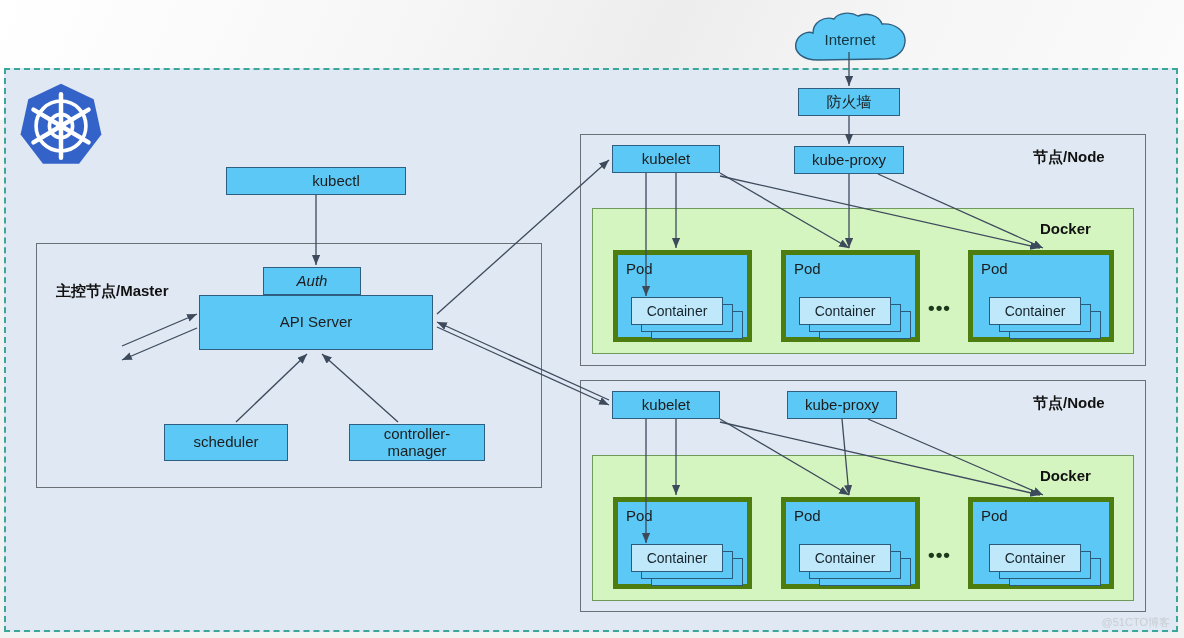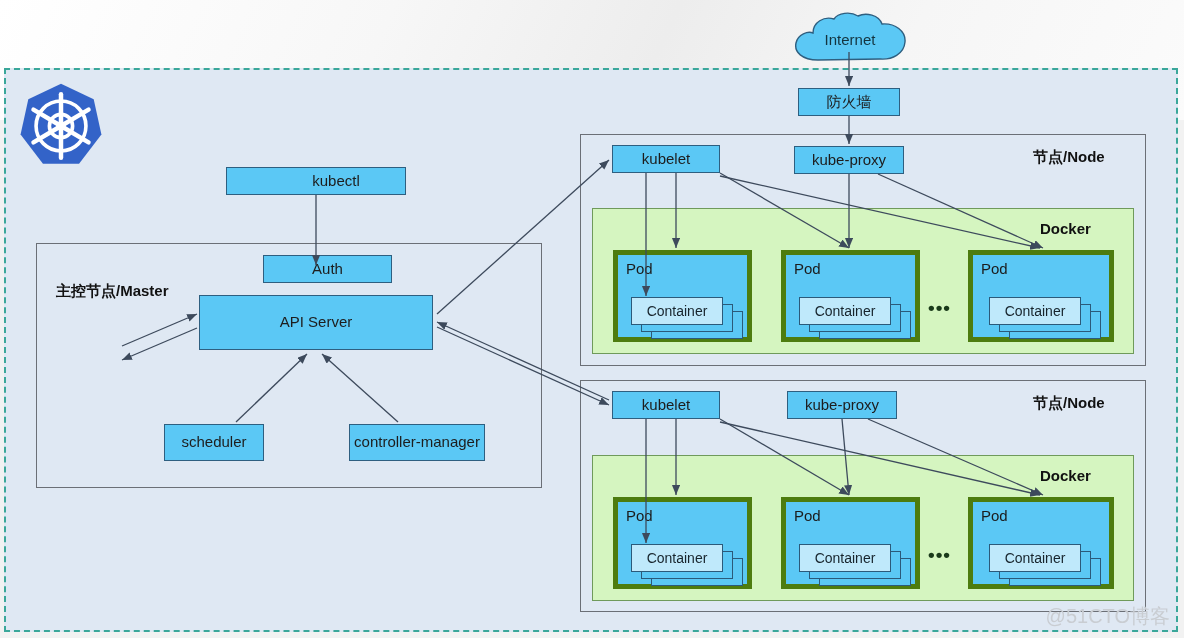--- a/index.html
+++ b/index.html
@@ -143,21 +143,21 @@
     display: flex; align-items: center; justify-content: center;
     font-size: 15px; color: #14343f;
   }
   
   #k8s-logo { position: absolute; left: 18px; top: 82px; width: 86px; height: 88px; }
   
   #wires { position: absolute; left: 0; top: 0; width: 1184px; height: 638px; pointer-events: none; }
   #watermark {
     position: absolute;
     right: 14px; bottom: 8px;
-    font-size: 20px;
+    font-size: 11px;
     color: #c9cdd2;
     white-space: nowrap;
   }
 </style>
 </head>
 <body>
 
 <div id="canvas">
 
   <div id="bg-wash"></div>
@@ -197,33 +197,33 @@
   </div>
 
   <div class="box" style="left:226px; top:167px; width:180px; height:28px;padding-left:40px;">
     <span>kubectl</span>
   </div>
 
   <div class="plainframe" style="left:36px; top:243px; width:506px; height:245px;"></div>
   <div class="grouplabel" style="left:56px; top:268px;margin-top:14px;">主控节点/Master</div>
 
 
-  <div class="box" style="left:263px; top:255px; width:129px; height:28px;">
+  <div class="box" style="left:263px; top:267px; width:98px; height:28px;font-style:italic;">
     <span>Auth</span>
   </div>
 
   <div class="box" style="left:199px; top:295px; width:234px; height:55px;">
     <span>API Server</span>
   </div>
 
-  <div class="box" style="left:164px; top:424px; width:100px; height:37px;">
+  <div class="box" style="left:164px; top:424px; width:124px; height:37px;">
     <span>scheduler</span>
   </div>
 
-  <div class="box" style="left:349px; top:424px; width:136px; height:37px; flex-direction:row;">
+  <div class="box" style="left:349px; top:424px; width:136px; height:37px; flex-direction:column;">
     <span>controller-</span>
     <span>manager</span>
   </div>
 
   <div class="plainframe" style="left:580px; top:134px; width:566px; height:232px;"></div>
   <div class="grouplabel" style="left:1033px; top:148px;">节点/Node</div>
 
   <div class="box" style="left:612px; top:145px; width:108px; height:28px;">
     <span>kubelet</span>
   </div>

